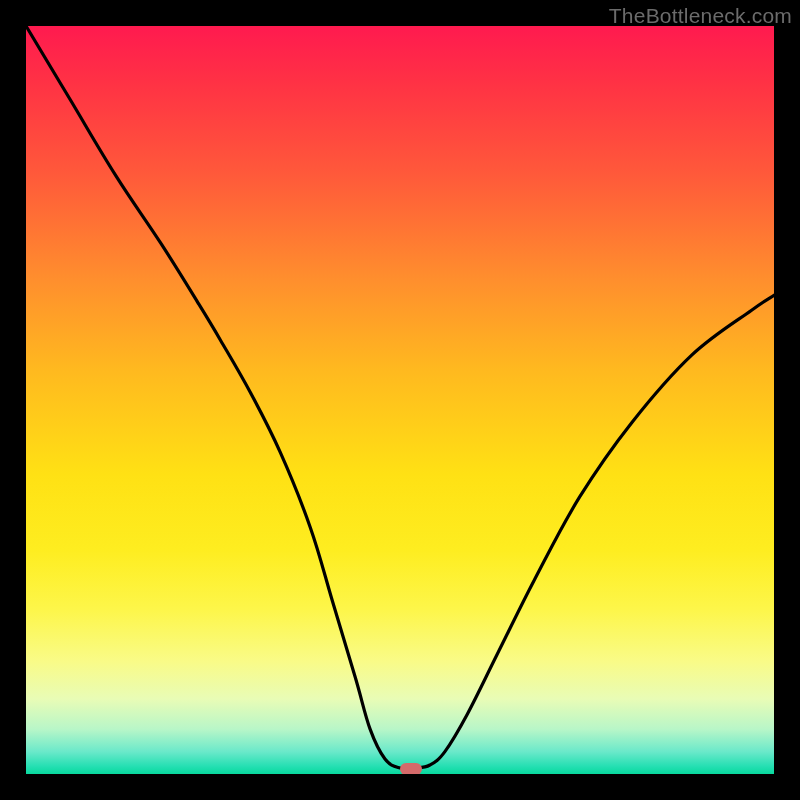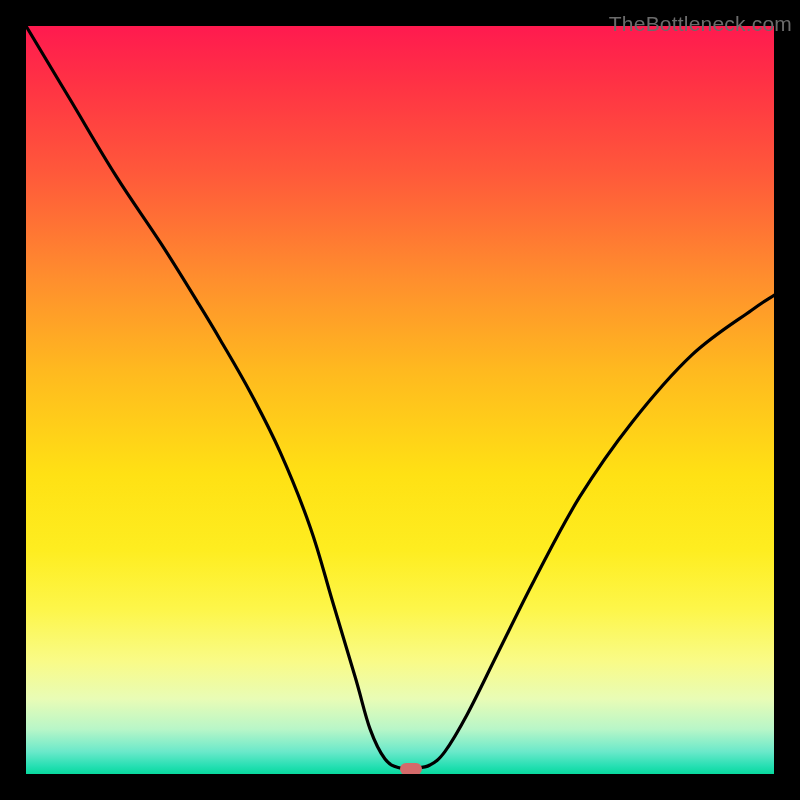--- a/index.html
+++ b/index.html
@@ -67,21 +67,20 @@
     transform: translate(-50%, -50%);
   }
   .watermark {
     position: absolute;
     top: 4px;
     right: 8px;
     color: #6b6b6b;
     font-size: 21px;
     font-weight: 500;
     letter-spacing: 0.2px;
-    margin-top: 8px;
   }
 </style>
 </head>
 <body>
 
 <div class="frame">
 
   <div class="plot-area">
     <div class="gradient"></div>
 

